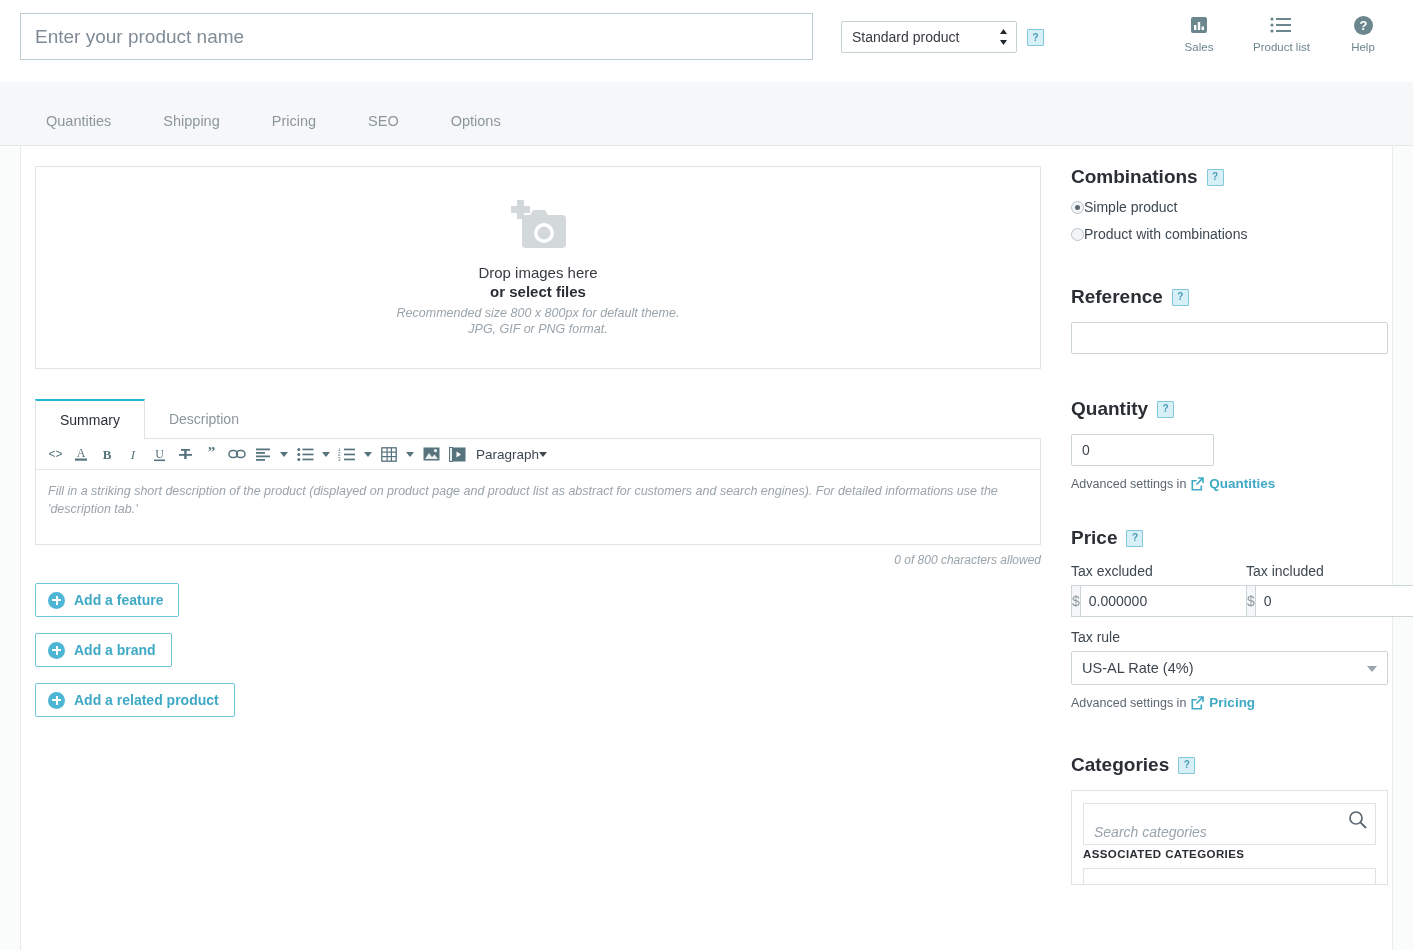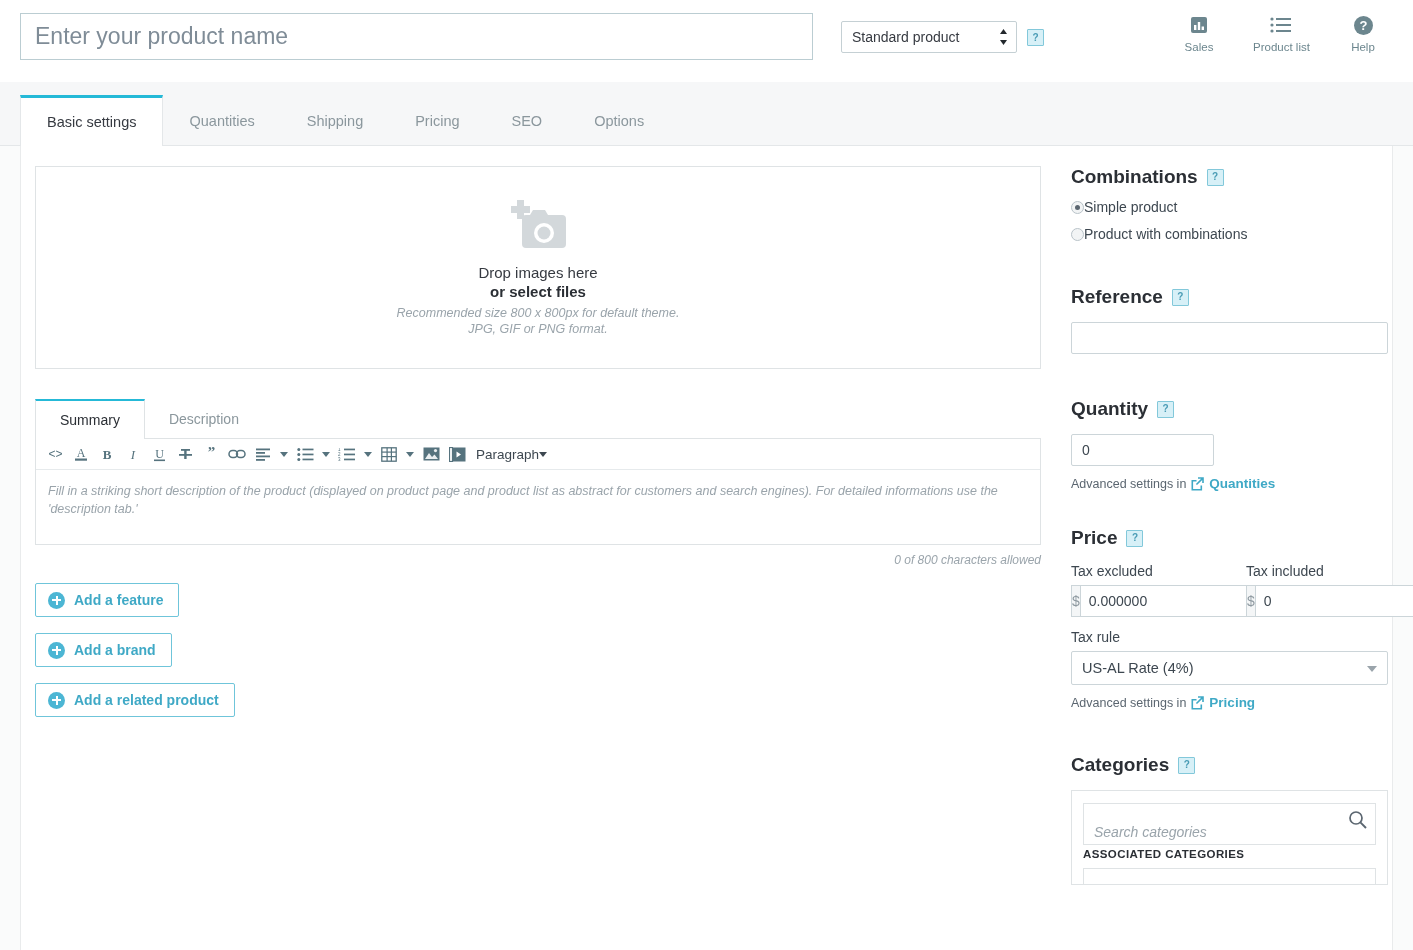--- a/index.html
+++ b/index.html
@@ -13,21 +13,21 @@
   .page { position: relative; width: 1413px; height: 950px; background: #fafbfb; }
 
   
   .header {
     position: absolute; left: 0; top: 0; width: 1413px; height: 82px;
     background: #ffffff;
   }
   .name-input {
     position: absolute; left: 20px; top: 13px; width: 793px; height: 47px;
     border: 1px solid #bbcdd2; background: #fff; border-radius: 0;
-    font-family: "Liberation Sans", sans-serif; font-size: 23px; color: #363a41;
+    font-family: "Liberation Sans", sans-serif; font-size: 19px; color: #363a41;
     padding: 0 14px; outline: none;
   }
   .name-input::placeholder { color: #7f8c97; opacity: 1; }
 
   .type-select-wrap {
     position: absolute; left: 841px; top: 21px; width: 176px; height: 32px;
   }
   .type-select {
     width: 176px; height: 32px; border: 1px solid #c5d0d4; background: #fff;
     font-family: "Liberation Sans", sans-serif; font-size: 14px; color: #363a41;
@@ -244,23 +244,20 @@
               <text x="10.5" y="15.4" font-size="13" font-family="Liberation Sans, sans-serif" font-weight="bold" fill="#ffffff" text-anchor="middle">?</text>
             </svg>
         </span>
         <div class="lbl">Help</div>
       </div>
     </div>
   </div>
 
   <div class="tabbar">
     <div class="tabs">
-      <div class="tab active">
-          <span>Basic settings</span>
-        </div>
       <div class="tab">
           <span>Quantities</span>
         </div>
       <div class="tab">
           <span>Shipping</span>
         </div>
       <div class="tab">
           <span>Pricing</span>
         </div>
       <div class="tab">

